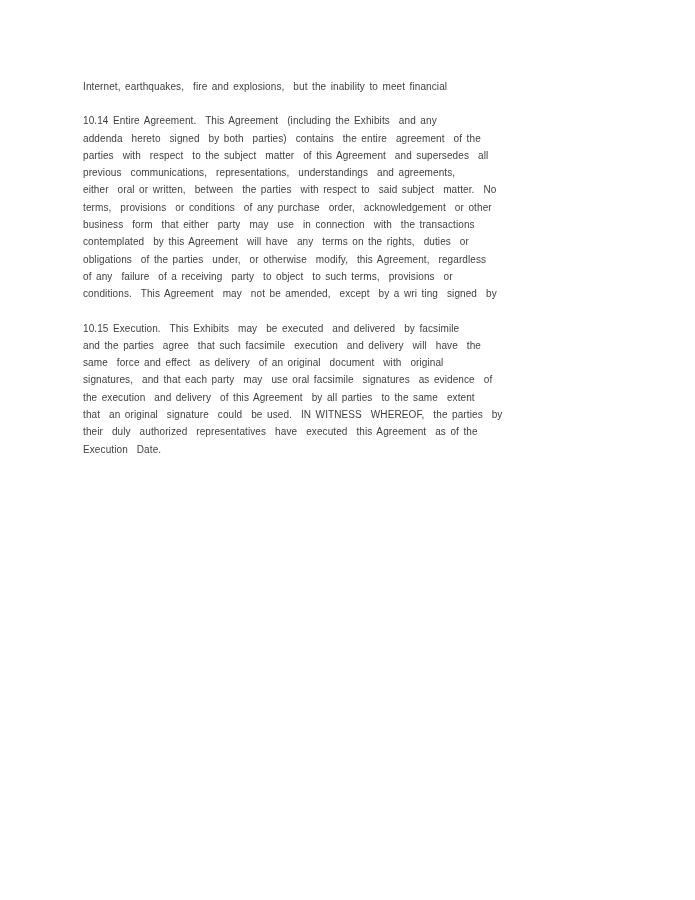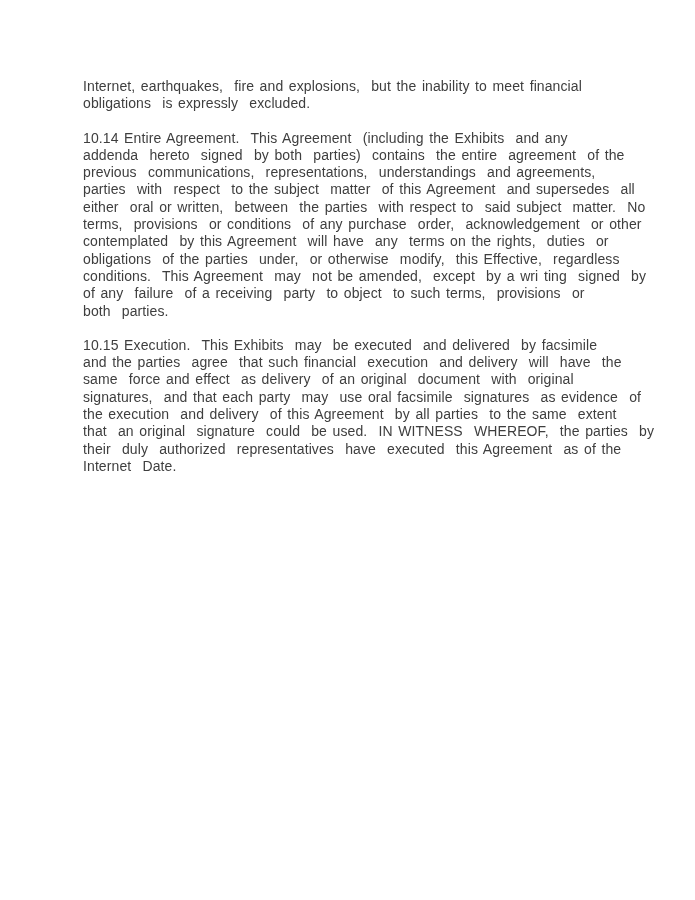--- a/index.html
+++ b/index.html
@@ -13,21 +13,21 @@
     height: 900px;
     background: #ffffff;
     overflow: hidden;
   }
   .text-block {
     position: absolute;
     left: 83px;
     top: 78px;
     width: 545px;
     font-family: "Liberation Sans", "DejaVu Sans", sans-serif;
-    font-size: 14px;
+    font-size: 10px;
     line-height: 17.3px;
     color: #3e3e3e;
     letter-spacing: 0.1px;
     word-spacing: 1.6px;
   }
   .para {
     margin: 0 0 17px 0;
   }
   .line {
     white-space: pre;
@@ -38,42 +38,41 @@
   }
 </style>
 </head>
 <body>
 
 <div class="page">
   <div class="text-block">
 
     <div class="para">
       <div class="line">Internet, earthquakes,  fire and explosions,  but the inability to meet financial</div>
-      <div class="line">obligations  is expressly  excluded.</div>
     </div>
 
     <div class="para">
       <div class="line"><span class="heading">10.14 Entire Agreement.</span><span>  This Agreement  (including the Exhibits  and any</span></div>
       <div class="line">addenda  hereto  signed  by both  parties)  contains  the entire  agreement  of the</div>
+      <div class="line">parties  with  respect  to the subject  matter  of this Agreement  and supersedes  all</div>
       <div class="line">previous  communications,  representations,  understandings  and agreements,</div>
-      <div class="line">parties  with  respect  to the subject  matter  of this Agreement  and supersedes  all</div>
       <div class="line">either  oral or written,  between  the parties  with respect to  said subject  matter.  No</div>
       <div class="line">terms,  provisions  or conditions  of any purchase  order,  acknowledgement  or other</div>
+      <div class="line">business  form  that either  party  may  use  in connection  with  the transactions</div>
       <div class="line">contemplated  by this Agreement  will have  any  terms on the rights,  duties  or</div>
-      <div class="line">obligations  of the parties  under,  or otherwise  modify,  this Effective,  regardless</div>
+      <div class="line">obligations  of the parties  under,  or otherwise  modify,  this Agreement,  regardless</div>
+      <div class="line">of any  failure  of a receiving  party  to object  to such terms,  provisions  or</div>
       <div class="line">conditions.  This Agreement  may  not be amended,  except  by a wri ting  signed  by</div>
-      <div class="line">of any  failure  of a receiving  party  to object  to such terms,  provisions  or</div>
-      <div class="line">both  parties.</div>
     </div>
 
     <div class="para">
       <div class="line"><span class="heading">10.15 Execution.</span><span>  This Exhibits  may  be executed  and delivered  by facsimile</span></div>
-      <div class="line">and the parties  agree  that such financial  execution  and delivery  will  have  the</div>
+      <div class="line">and the parties  agree  that such facsimile  execution  and delivery  will  have  the</div>
       <div class="line">same  force and effect  as delivery  of an original  document  with  original</div>
       <div class="line">signatures,  and that each party  may  use oral facsimile  signatures  as evidence  of</div>
       <div class="line">the execution  and delivery  of this Agreement  by all parties  to the same  extent</div>
       <div class="line">that  an original  signature  could  be used.  IN WITNESS  WHEREOF,  the parties  by</div>
       <div class="line">their  duly  authorized  representatives  have  executed  this Agreement  as of the</div>
-      <div class="line">Internet  Date.</div>
+      <div class="line">Execution  Date.</div>
     </div>
 
   </div>
 </div>
 
 </body></html>

